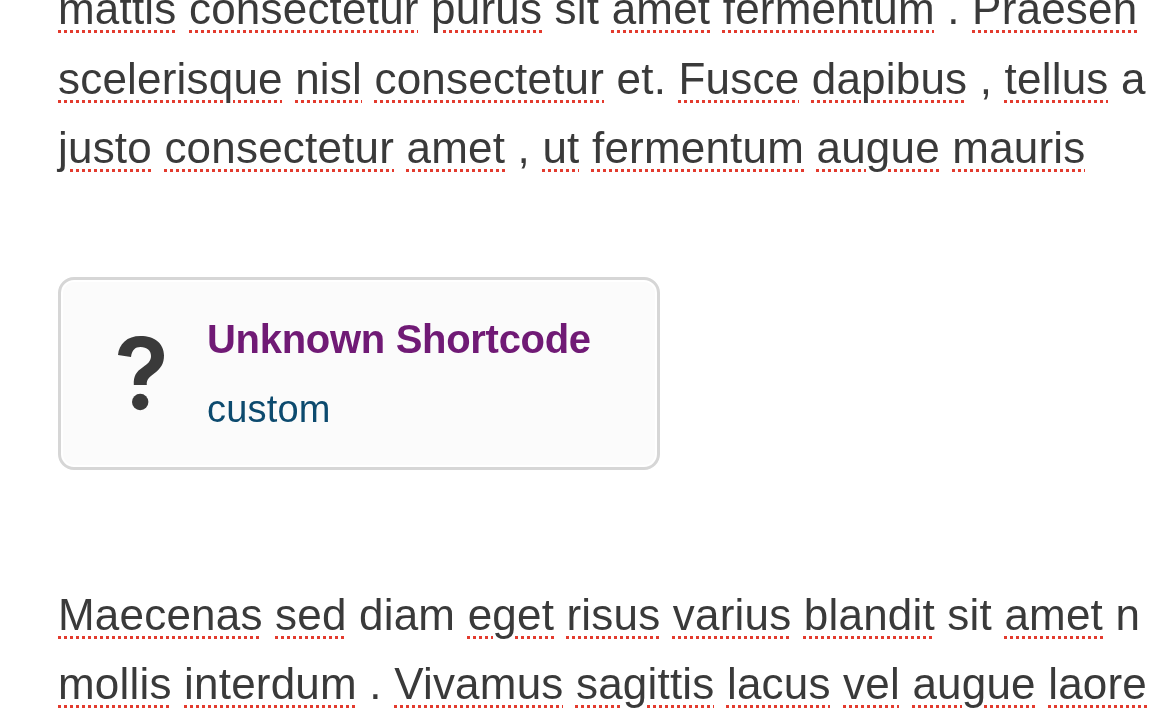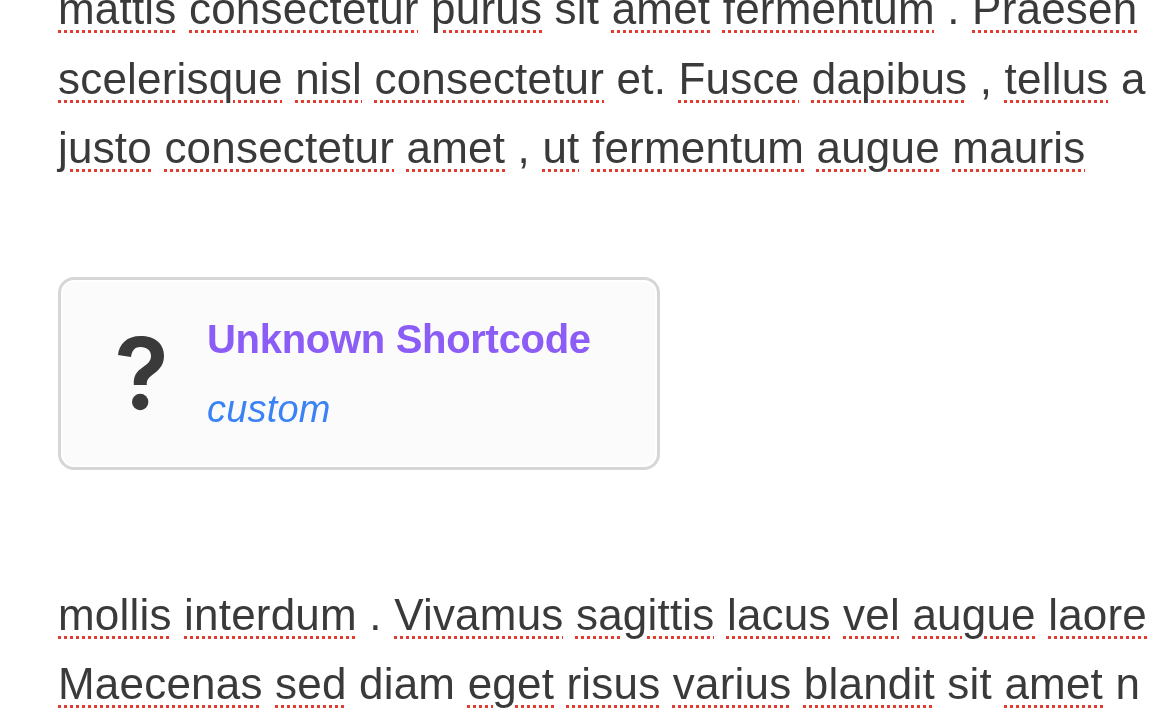--- a/index.html
+++ b/index.html
@@ -43,29 +43,28 @@
     }
     .qmark {
       flex: 0 0 auto;
       color: #3a3a3a;
     }
     .qmark svg { display: block; }
     .card-text { display: flex; flex-direction: column; gap: 8px; }
     .card-title {
       font-size: 40px;
       font-weight: 700;
-      color: #8b5cf6;
+      color: #701a75;
       letter-spacing: -0.3px;
     }
     .card-sub {
       font-size: 38px;
       font-weight: 400;
-      color: #3b82f6;
+      color: #0c4a6e;
       letter-spacing: 0.2px;
-      font-style: italic;
     }
   </style>
 </head>
 <body>
 
 <div class="content">
 
   <div class="para gap-top">
     <span class="sc">mattis</span>
     <span> </span>
@@ -120,52 +119,52 @@
         </svg>
       </span>
       <div class="card-text">
         <div class="card-title">Unknown Shortcode</div>
         <div class="card-sub">custom</div>
       </div>
     </div>
   </div>
 
   <div class="para">
+    <span class="sc">Maecenas</span>
+    <span> </span>
+    <span class="sc">sed</span>
+    <span> diam </span>
+    <span class="sc">eget</span>
+    <span> </span>
+    <span class="sc">risus</span>
+    <span> </span>
+    <span class="sc">varius</span>
+    <span> </span>
+    <span class="sc">blandit</span>
+    <span> sit </span>
+    <span class="sc">amet</span>
+    <span> n</span>
+  </div>
+
+  <div class="para">
     <span class="sc">mollis</span>
     <span> </span>
     <span class="sc">interdum</span>
     <span>. </span>
     <span class="sc">Vivamus</span>
     <span> </span>
     <span class="sc">sagittis</span>
     <span> </span>
     <span class="sc">lacus</span>
     <span> </span>
     <span class="sc">vel</span>
     <span> </span>
     <span class="sc">augue</span>
     <span> </span>
     <span class="sc">laore</span>
-  </div>
-
-  <div class="para">
-    <span class="sc">Maecenas</span>
-    <span> </span>
-    <span class="sc">sed</span>
-    <span> diam </span>
-    <span class="sc">eget</span>
-    <span> </span>
-    <span class="sc">risus</span>
-    <span> </span>
-    <span class="sc">varius</span>
-    <span> </span>
-    <span class="sc">blandit</span>
-    <span> sit </span>
-    <span class="sc">amet</span>
-    <span> n</span>
   </div>
 
   <div class="para">
     
     
     <span> </span>
     
     <span> </span>
     
     <span> </span>

